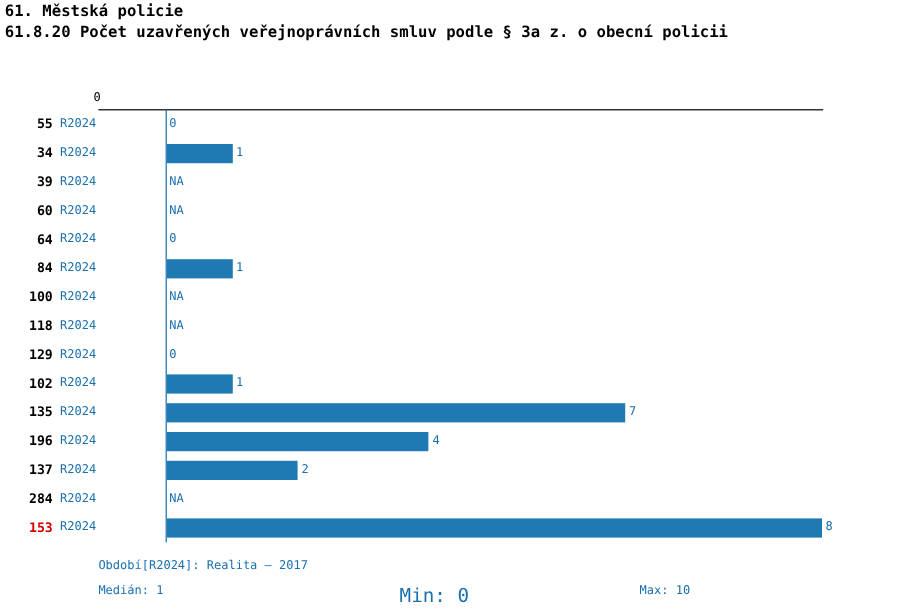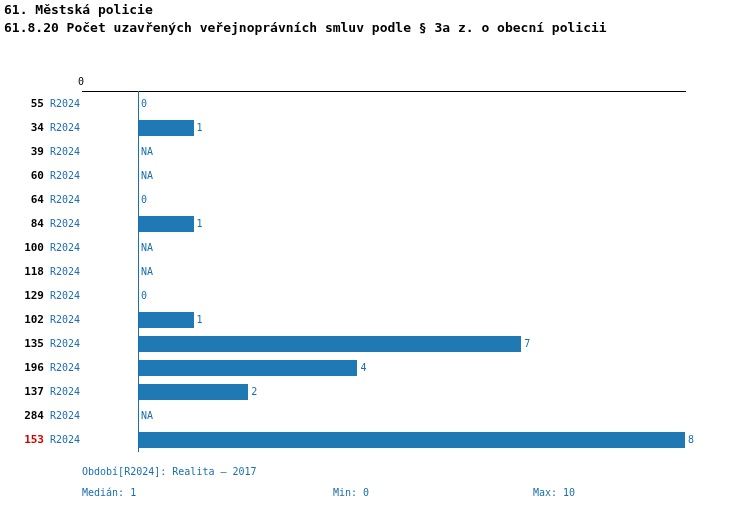--- a/index.html
+++ b/index.html
@@ -132,21 +132,21 @@
     left: 82px;
     top: 487px;
     font-size: 10px;
     color: #1a6faf;
     white-space: nowrap;
   }
   .stat-min {
     position: absolute;
     left: 333px;
     top: 487px;
-    font-size: 10px;
+    font-size: 16px;
     color: #1a6faf;
     white-space: nowrap;
   }
   .stat-max {
     position: absolute;
     left: 533px;
     top: 487px;
     font-size: 10px;
     color: #1a6faf;
     white-space: nowrap;

